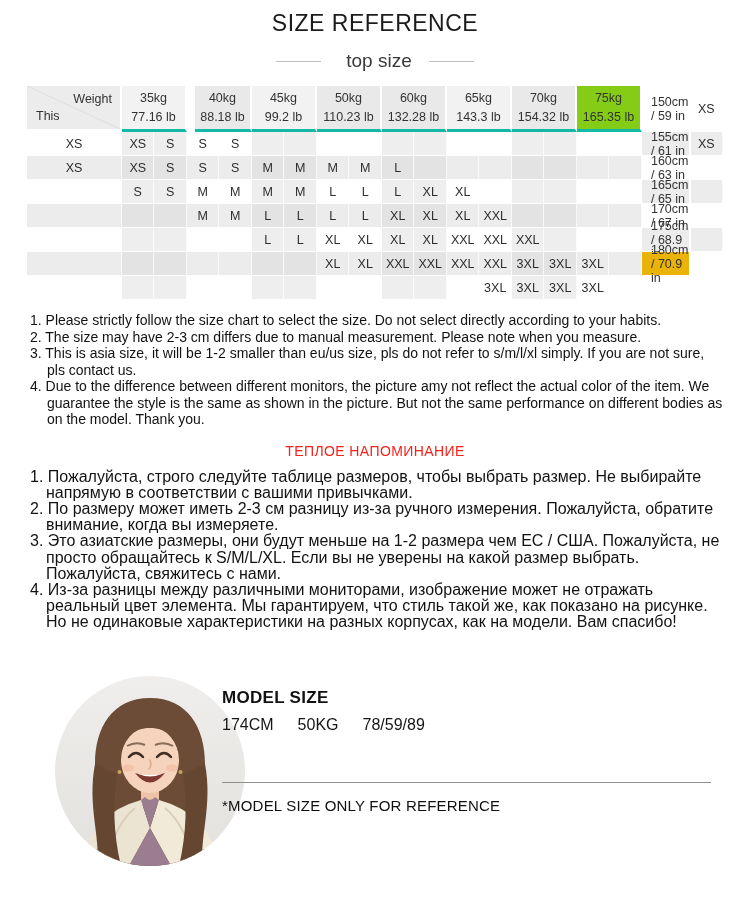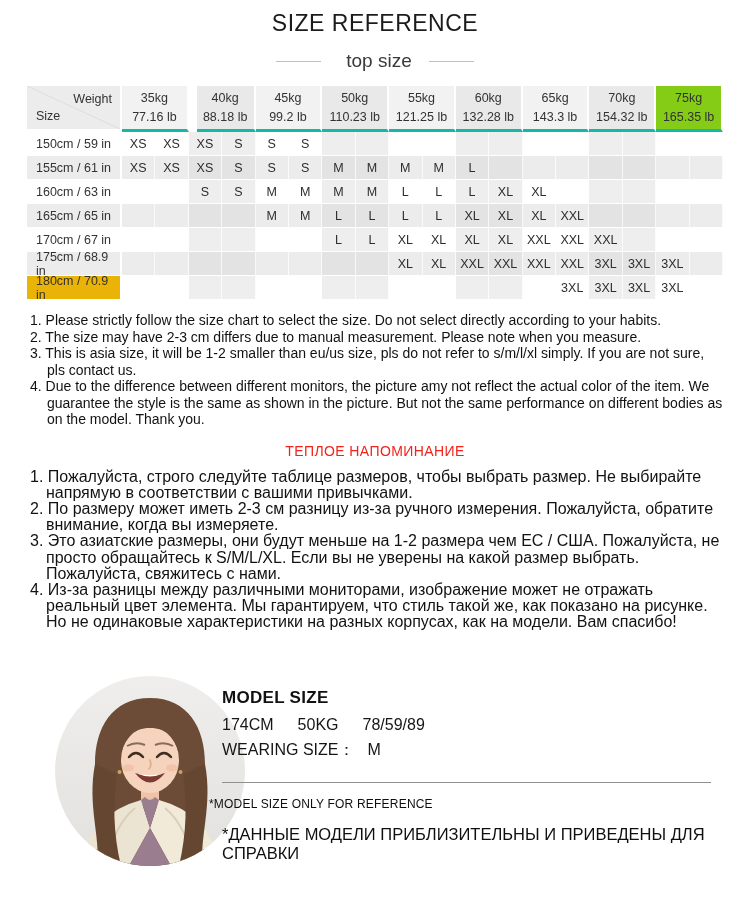--- a/index.html
+++ b/index.html
@@ -37,21 +37,21 @@
   .ru-list{list-style:none;margin:10px 24px 0 30px;padding:0;font-size:16px;line-height:16.2px;color:#121212;}
   .ru-list li{padding-left:16px;text-indent:-16px;}
 
   
   .model-photo{position:absolute;left:55px;top:676px;width:190px;height:190px;border-radius:50%;overflow:hidden;}
   .model-heading{position:absolute;left:222px;top:688px;font-size:17px;font-weight:700;letter-spacing:.3px;color:#111;}
   .model-stats{position:absolute;left:222px;top:716px;display:flex;gap:24px;font-size:16px;color:#161616;}
   .model-wearing{position:absolute;left:222px;top:740px;font-size:16px;color:#161616;}
   .model-wearing .val{margin-left:13px;}
   .model-divider{position:absolute;left:222px;top:782px;width:489px;height:1px;background:#8f8f8f;}
-  .footer-line1{position:absolute;left:209px;top:797px;font-size:12px;letter-spacing:.2px;color:#0f0f0f;}
+  .footer-line1{position:absolute;left:222px;top:797px;font-size:15px;letter-spacing:.2px;color:#0f0f0f;}
   .footer-line2{position:absolute;left:222px;top:825px;font-size:16.5px;color:#0f0f0f;}
 </style>
 </head>
 <body>
 
 <div class="page">
 
   <div class="title">SIZE REFERENCE</div>
 
   <div class="subtitle-row">
@@ -59,41 +59,37 @@
     <span class="subtitle">top size</span>
     <span class="subtitle-line"></span>
   </div>
 
   <div class="size-table">
       <div class="corner" style="background: rgb(236, 236, 236);">
         <svg viewBox="0 0 95 46" preserveAspectRatio="none">
           <line x1="0" y1="0" x2="95" y2="46" stroke="#dcdcdc" stroke-width="1"></line>
         </svg>
         <span class="w">Weight</span>
-        <span class="s">Size</span>
+        <span class="s">This</span>
       </div>
       <div class="hcell" style="background: rgb(242, 242, 242);">
         <div>35kg</div>
         <div>77.16 lb</div>
       </div>
       <div class="hcell" style="background: rgb(233, 233, 233); margin-left: 8px;">
         <div>40kg</div>
         <div>88.18 lb</div>
       </div>
       <div class="hcell" style="background: rgb(242, 242, 242);">
         <div>45kg</div>
         <div>99.2 lb</div>
       </div>
       <div class="hcell" style="background: rgb(233, 233, 233);">
         <div>50kg</div>
         <div>110.23 lb</div>
-      </div>
-      <div class="hcell" style="background: rgb(242, 242, 242);">
-        <div>55kg</div>
-        <div>121.25 lb</div>
       </div>
       <div class="hcell" style="background: rgb(233, 233, 233);">
         <div>60kg</div>
         <div>132.28 lb</div>
       </div>
       <div class="hcell" style="background: rgb(242, 242, 242);">
         <div>65kg</div>
         <div>143.3 lb</div>
       </div>
       <div class="hcell" style="background: rgb(233, 233, 233);">
@@ -300,20 +296,16 @@
       <path d="M150 88 C 158 130 144 162 148 190 L 124 190 C 132 156 132 126 128 98 Z" fill="#654631"></path>
     </svg>
   </div>
 
   <div class="model-heading">MODEL SIZE</div>
   <div class="model-stats">
       <span>174CM</span>
       <span>50KG</span>
       <span>78/59/89</span>
     </div>
-  <div class="model-wearing">
-    <span>WEARING SIZE：</span><span class="val">M</span>
-  </div>
   <div class="model-divider"></div>
   <div class="footer-line1">*MODEL SIZE ONLY FOR REFERENCE</div>
-  <div class="footer-line2">*ДАННЫЕ МОДЕЛИ ПРИБЛИЗИТЕЛЬНЫ И ПРИВЕДЕНЫ ДЛЯ СПРАВКИ</div>
 
 </div>
 
 </body></html>

